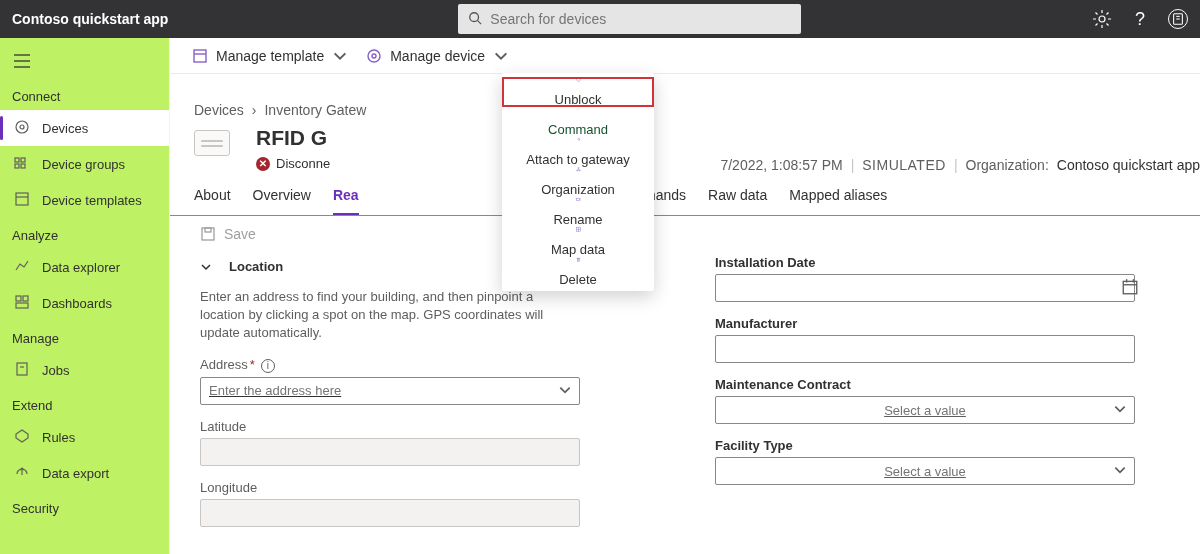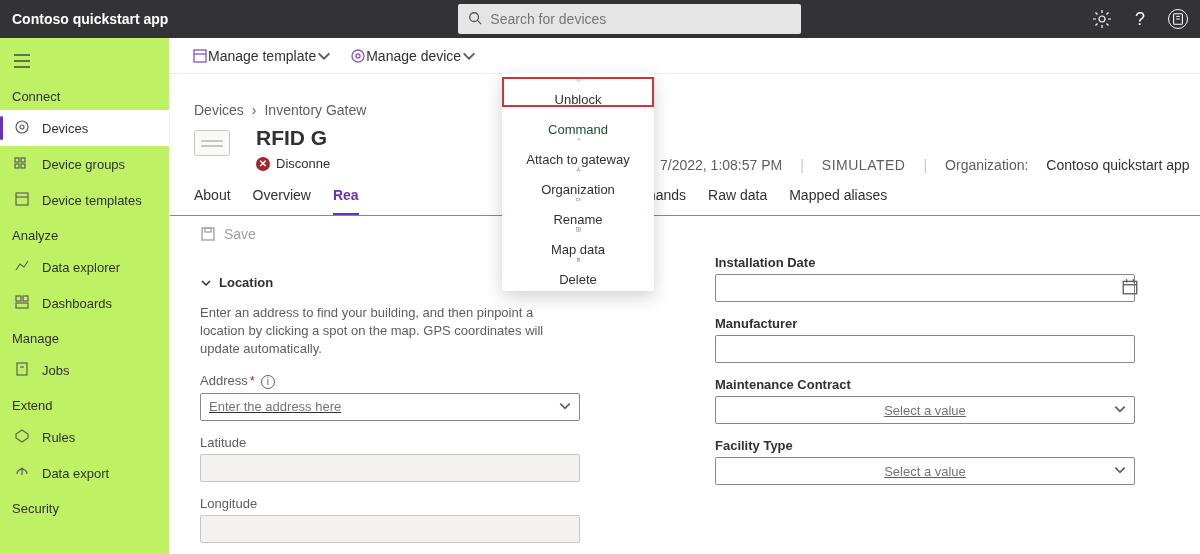--- a/index.html
+++ b/index.html
@@ -17,43 +17,43 @@
   .layout { display: flex; height: 516px; }
   .sidebar { width: 170px; background: #bef264; border-right: 1px solid #f3f2f1; padding-top: 12px; }
   .hamburger { padding: 4px 14px 8px; }
   .nav-section { font-size: 13px; color: #323130; padding: 10px 12px 6px; font-weight: 400; }
   .nav-item { display: flex; align-items: center; height: 36px; padding: 0 12px 0 14px; gap: 12px; color: #323130; cursor: pointer; }
   .nav-item svg { width: 16px; height: 16px; stroke:#605e5c; fill:none; stroke-width:1.2; }
   .nav-item.active { background: #fff; position: relative; }
   .nav-item.active::before { content:""; position:absolute; left:0; top:6px; bottom:6px; width:3px; background:#6b2fbb; border-radius:2px;}
   .main { flex: 1; background: #fff; position: relative; overflow: hidden; }
   .cmdbar { height: 36px; border-bottom: 1px solid #edebe9; display: flex; align-items: center; padding: 0 22px; gap: 18px; }
-  .cmd { display: flex; align-items: center; font-size: 14px; color:#323130; cursor:pointer;}
+  .cmd { display: flex; align-items: center; gap: 8px; font-size: 14px; color:#323130; cursor:pointer;}
   .cmd svg { width:16px; height:16px; stroke:#8661c5; fill:none; stroke-width:1.4;}
   .chev-down { width:12px; height:12px; }
   .chev-down path { stroke:#605e5c; fill:none; stroke-width:1.5;}
   .breadcrumb { padding: 28px 24px 4px; font-size: 14px; color:#605e5c; display:flex; gap:8px; align-items:center;}
   .device-header { display:flex; padding: 4px 24px 6px; align-items:flex-start; gap: 26px; }
   .device-tile { width:36px; height:26px; border:1px solid #c8c6c4; border-radius:3px; background:#faf9f8; margin-top:4px; position:relative;}
   .device-tile::before{content:"";position:absolute;left:6px;right:6px;top:9px;height:2px;background:#c8c6c4;border-radius:1px;}
   .device-tile::after{content:"";position:absolute;left:6px;right:6px;top:14px;height:2px;background:#c8c6c4;border-radius:1px;}
   .device-title { font-size: 21px; font-weight:600; }
   .status-row { display:flex; align-items:center; gap:6px; font-size:13px; color:#323130; margin-top:6px;}
   .status-dot { width:14px; height:14px; background:#a4262c; border-radius:50%; display:inline-flex; align-items:center; justify-content:center; color:#fff; font-size:10px; font-weight:bold;}
-  .status-bar { padding-left: 490px; margin-top:-20px; font-size:14px; color:#605e5c; display:flex; gap:18px;}
+  .status-bar { padding-left: 490px; margin-top:-20px; font-size:14px; color:#605e5c; display:flex; gap:8px;justify-content:flex-end;}
   .status-bar .sep{color:#c8c6c4;}
   .tabs { display:flex; gap:22px; padding: 14px 24px 0; border-bottom:1px solid #22c55e; font-size:14px;}
   .tab { padding-bottom:10px; cursor:pointer; color:#323130;}
   .tab.active { color:#6b2fbb; border-bottom:2px solid #6b2fbb; font-weight:600;}
   .form-toolbar { padding: 10px 30px; }
   .save-btn { display:inline-flex; align-items:center; gap:8px; color:#a19f9d; font-size:14px;}
   .save-btn svg{width:16px;height:16px;stroke:#a19f9d;fill:none;stroke-width:1.3;}
   .form-body { padding: 0 30px; display:flex; gap:60px;}
   .col { flex:1; }
-  .section-row{display:flex;align-items:center;gap:7px;margin:20px 0 14px;}
+  .section-row{display:flex;align-items:center;gap:17px;margin:4px 0 14px;}
   .form-help { color:#605e5c; font-size:13px; max-width:380px; line-height:1.4; margin-bottom:14px;}
   .field-label { font-size:13px; color:#605e5c; margin-bottom:4px; display:block;}
   .req { color:#a4262c; margin-left:2px;}
   .info-dot{display:inline-block;width:14px;height:14px;border:1px solid #605e5c;border-radius:50%;font-size:10px;text-align:center;line-height:12px;margin-left:6px;color:#605e5c;}
   .input, .select { width:100%; max-width:380px; height:28px; border:1px solid #8a8886; border-radius:2px; padding:0 8px; font-size:13px; color:#323130; background:#fff;text-decoration:underline;}
   .input.ro { background:#f3f2f1; border-color:#c8c6c4; color:#605e5c;}
   .input.wide{max-width:420px;}
   .select-wrap{position:relative;max-width:420px;}
   .select-wrap .chev{position:absolute;right:8px;top:6px;}
   .select{color:#605e5c;text-align:center;}

